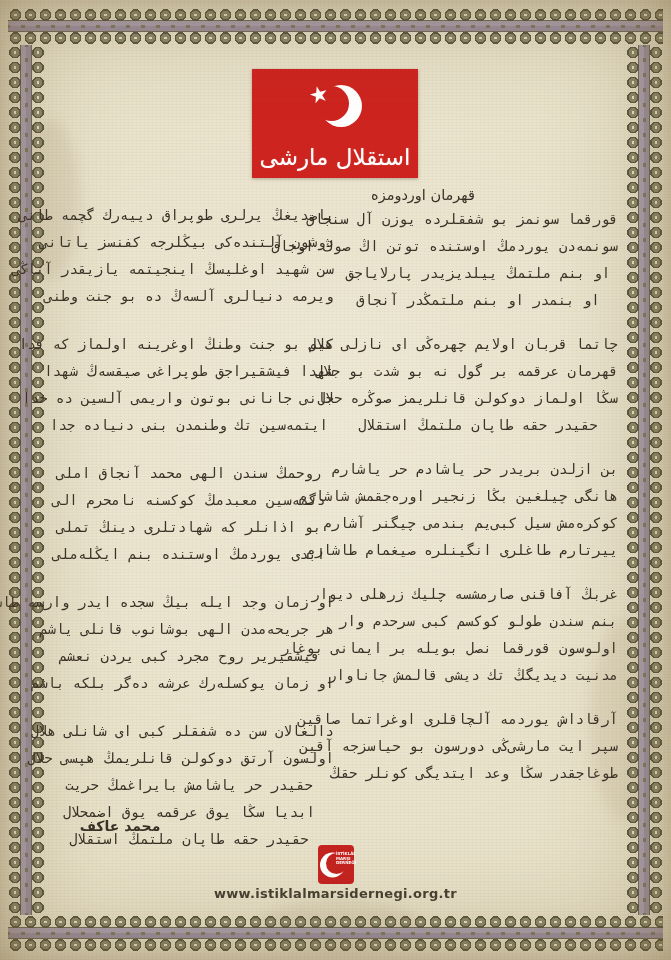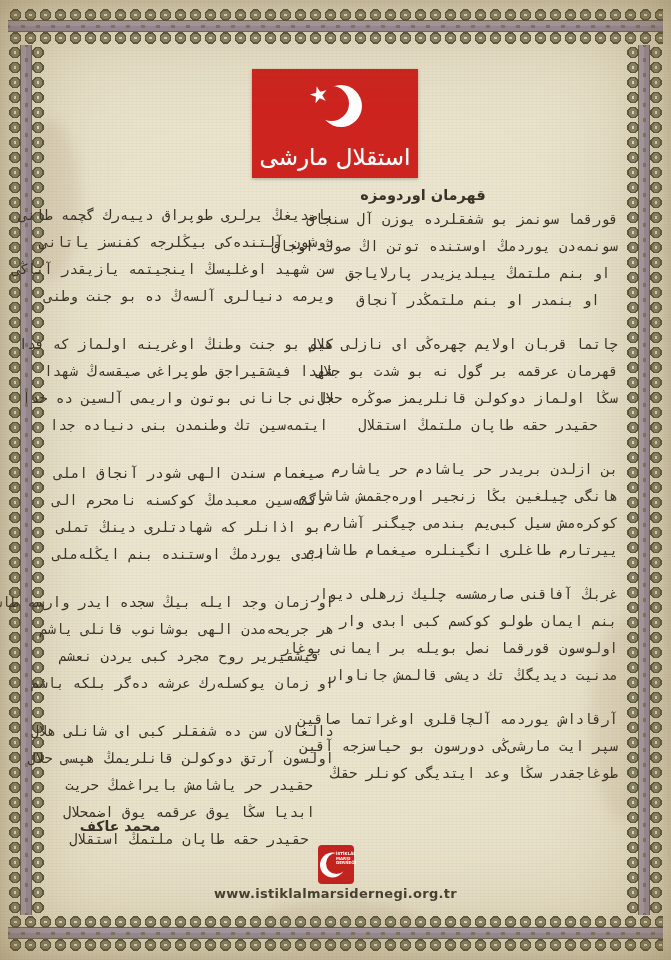--- a/index.html
+++ b/index.html
@@ -61,21 +61,21 @@
     color:#fff;font-size:23px;font-weight:normal;direction:rtl;
     text-shadow:0 0 1px rgba(255,255,255,0.5);
   }
 
   
   .col{position:absolute;color:var(--ink,#3a3127);}
   .col-right{left:338px;top:183px;width:280px;}
   .col-left{left:44px;top:203px;width:290px;}
   .dedication{
     direction:rtl;text-align:center;margin-right:110px;
-    font-size:14.5px;line-height:24px;white-space:nowrap;font-weight:bold;
+    font-size:14.5px;line-height:24px;white-space:nowrap;font-weight:normal;
   }
   .stanza{margin-bottom:17px;font-family:Liberation Mono, monospace;}
   .col-left .stanza{margin-bottom:21px;}
   .line{
     direction:rtl;text-align:center;white-space:nowrap;
     font-size:14px;line-height:27px;
   }
   .signature{
     position:absolute;left:60px;top:818px;width:120px;text-align:center;
     direction:rtl;font-size:14px;font-weight:bold;color:var(--ink,#3a3127);
@@ -132,21 +132,21 @@
           <div class="line">حقیدر حقه طاپان ملتمڭ استقلال</div>
         </div>
         <div class="stanza">
           <div class="line">بن ازلدن بریدر حر یاشادم حر یاشارم</div>
           <div class="line">هانگی چیلغین بڭا زنجیر اوره‌جقمش شاشارم</div>
           <div class="line">كوكره‌مش سیل كبی‌یم بندمی چیگنر آشارم</div>
           <div class="line">ییرتارم طاغلری انگینلره صیغمام طاشارم</div>
         </div>
         <div class="stanza">
           <div class="line">غربڭ آفاقنی صارمشسه چلیك زرهلی دیوار</div>
-          <div class="line">بنم ایمان طولو كوكسم كبی ابدی وار</div>
+          <div class="line">بنم سندن طولو كوكسم كبی سرحدم وار</div>
           <div class="line">اولوسون قورقما نصل بویله بر ایمانی بوغار</div>
           <div class="line">مدنیت دیدیگڭ تك دیشی قالمش جاناوار</div>
         </div>
         <div class="stanza">
           <div class="line">آرقاداش یوردمه آلچاقلری اوغراتما صاقین</div>
           <div class="line">سپر ایت مارشی‌ڭی دورسون بو حیاسزجه آقین</div>
           <div class="line">طوغاجقدر سڭا وعد ایتدیگی كونلر حقڭ</div>
         </div>
       </div>
   </div>
@@ -159,21 +159,21 @@
           <div class="line">سن شهید اوغلیسڭ اینجیتمه یازیقدر آتاڭی</div>
           <div class="line">ویرمه دنیالری آلسه‌ڭ ده بو جنت وطنی</div>
         </div>
         <div class="stanza">
           <div class="line">كیم بو جنت وطنڭ اوغرینه اولماز كه فدا</div>
           <div class="line">شهدا فیشقیراجق طوپراغی صیقسه‌ڭ شهدا</div>
           <div class="line">جانی جانانی بوتون واریمی آلسین ده خدا</div>
           <div class="line">ایتمه‌سین تك وطنمدن بنی دنیاده جدا</div>
         </div>
         <div class="stanza">
-          <div class="line">صیغمام سندن الهی شودر آنجاق املی</div>
+          <div class="line">روحمڭ سندن الهی محمد آنجاق املی</div>
           <div class="line">دگمه‌سین معبدمڭ كوكسنه نامحرم الی</div>
           <div class="line">بو اذانلر كه شهادتلری دینڭ تملی</div>
           <div class="line">ابدی یوردمڭ اوستنده بنم ایڭله‌ملی</div>
         </div>
         <div class="stanza">
           <div class="line">او زمان وجد ایله بیڭ سجده ایدر وارسه طاشم</div>
           <div class="line">هر جریحه‌مدن الهی بوشانوب قانلی یاشم</div>
           <div class="line">فیشقیریر روح مجرد كبی یردن نعشم</div>
           <div class="line">او زمان یوكسله‌رك عرشه ده‌گر بلكه باشم</div>
         </div>

